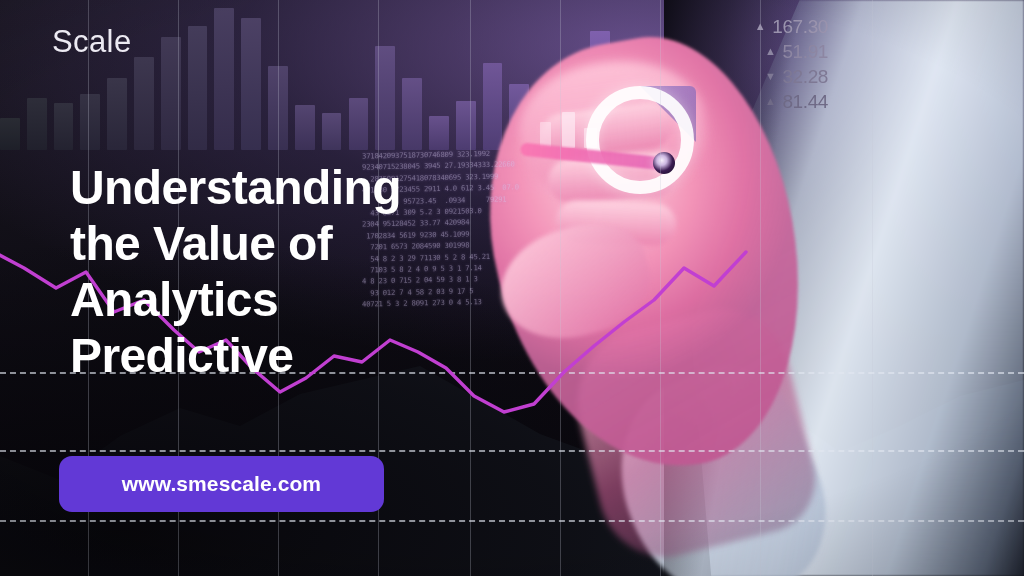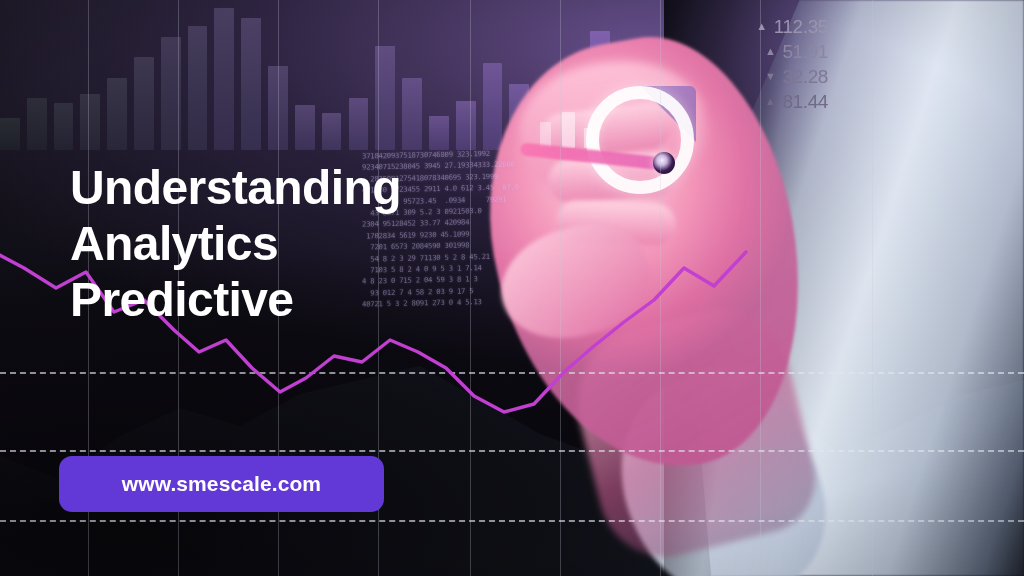--- a/index.html
+++ b/index.html
@@ -269,41 +269,43 @@
 
   <svg class="linechart" id="linechart" viewBox="0 0 760 330" preserveAspectRatio="none">
     <polyline id="trend-line" fill="none" stroke="#C13FD1" stroke-width="3.4" stroke-linejoin="round" stroke-linecap="round" points="0,102 30,118 62,138 92,122 120,162 150,150 180,180 205,202 232,190 258,218 286,242 312,228 340,206 368,212 396,190 424,202 452,218 480,246 510,262 540,254 570,222 600,196 630,172 660,150 690,118 720,136 752,102"></polyline>
   </svg>
 
   <div class="layer bg-vignette"></div>
 
   <div class="ticker" id="ticker">
       <div class="trow">
         <span class="tri" style="color: rgb(154, 147, 173);">▲</span>
-        <span style="color: rgb(154, 147, 173);">112.35</span>
+        <span style="color: rgb(154, 147, 173);">167.30</span>
       </div>
       <div class="trow">
         <span class="tri" style="color: rgb(141, 134, 162);">▲</span>
         <span style="color: rgb(141, 134, 162);">51.91</span>
       </div>
       <div class="trow">
         <span class="tri" style="color: rgb(126, 120, 148);">▼</span>
         <span style="color: rgb(126, 120, 148);">32.28</span>
       </div>
       <div class="trow">
         <span class="tri" style="color: rgb(111, 106, 134);">▲</span>
         <span style="color: rgb(111, 106, 134);">81.44</span>
       </div>
     </div>
 
   <div class="logo">
+    <div class="logo-scale">Scale</div>
   </div>
 
   <div class="headline">
     <span>Understanding</span>
+    <span>the Value of</span>
     <span>Analytics</span>
     <span>Predictive</span>
   </div>
 
   <div class="urlpill" id="urlpill" style="background: rgb(98, 57, 214); color: rgb(255, 255, 255);">
     <span>www.smescale.com</span>
   </div>
 
 </div>
 

